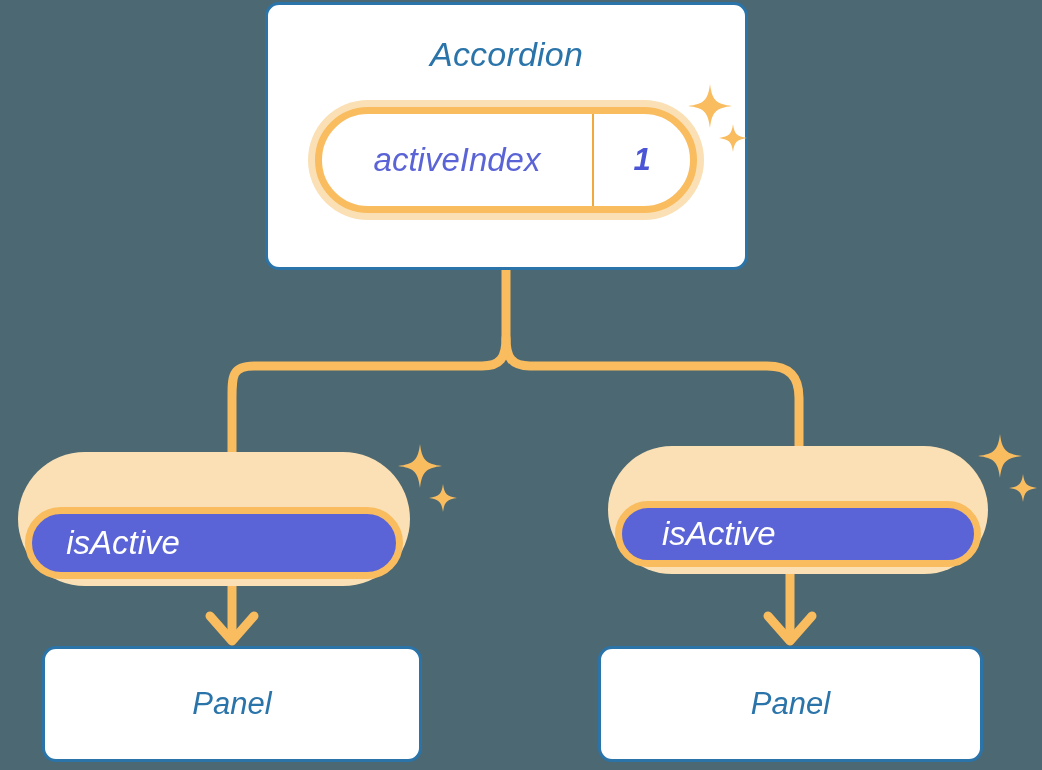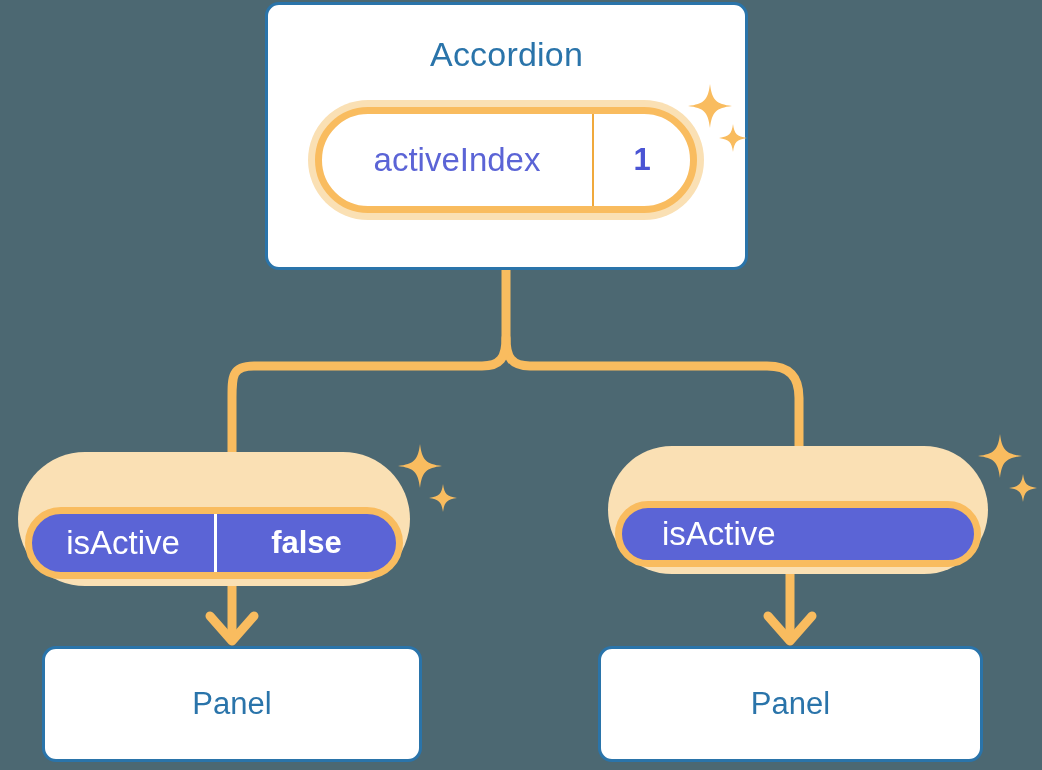--- a/index.html
+++ b/index.html
@@ -10,20 +10,21 @@
     width: 1042px;
     height: 770px;
     background: #4c6872;
     font-family: "Liberation Sans", sans-serif;
     overflow: hidden;
   }
   #stage {
     position: relative;
     width: 1042px;
     height: 600px;
+    font-style: italic;
   }
 
   
   #wires {
     position: absolute;
     left: 0;
     top: 0;
     width: 1042px;
     height: 770px;
     pointer-events: none;
@@ -206,21 +207,20 @@
   <div class="pill white" id="pill-active-index">
     <div class="pill-inner">
       <div class="pill-key">activeIndex</div>
       <div class="pill-val">1</div>
     </div>
   </div>
 
   <div class="pill purple" id="pill-left">
     <div class="pill-inner">
       <div class="pill-key">isActive</div>
-      <div class="pill-val">false</div>
     </div>
   </div>
 
   <div class="card" id="panel-left">
     <div class="panel-label">Panel</div>
   </div>
 
   <div class="pill purple" id="pill-right">
     <div class="pill-inner">
       <div class="pill-key">isActive</div>

